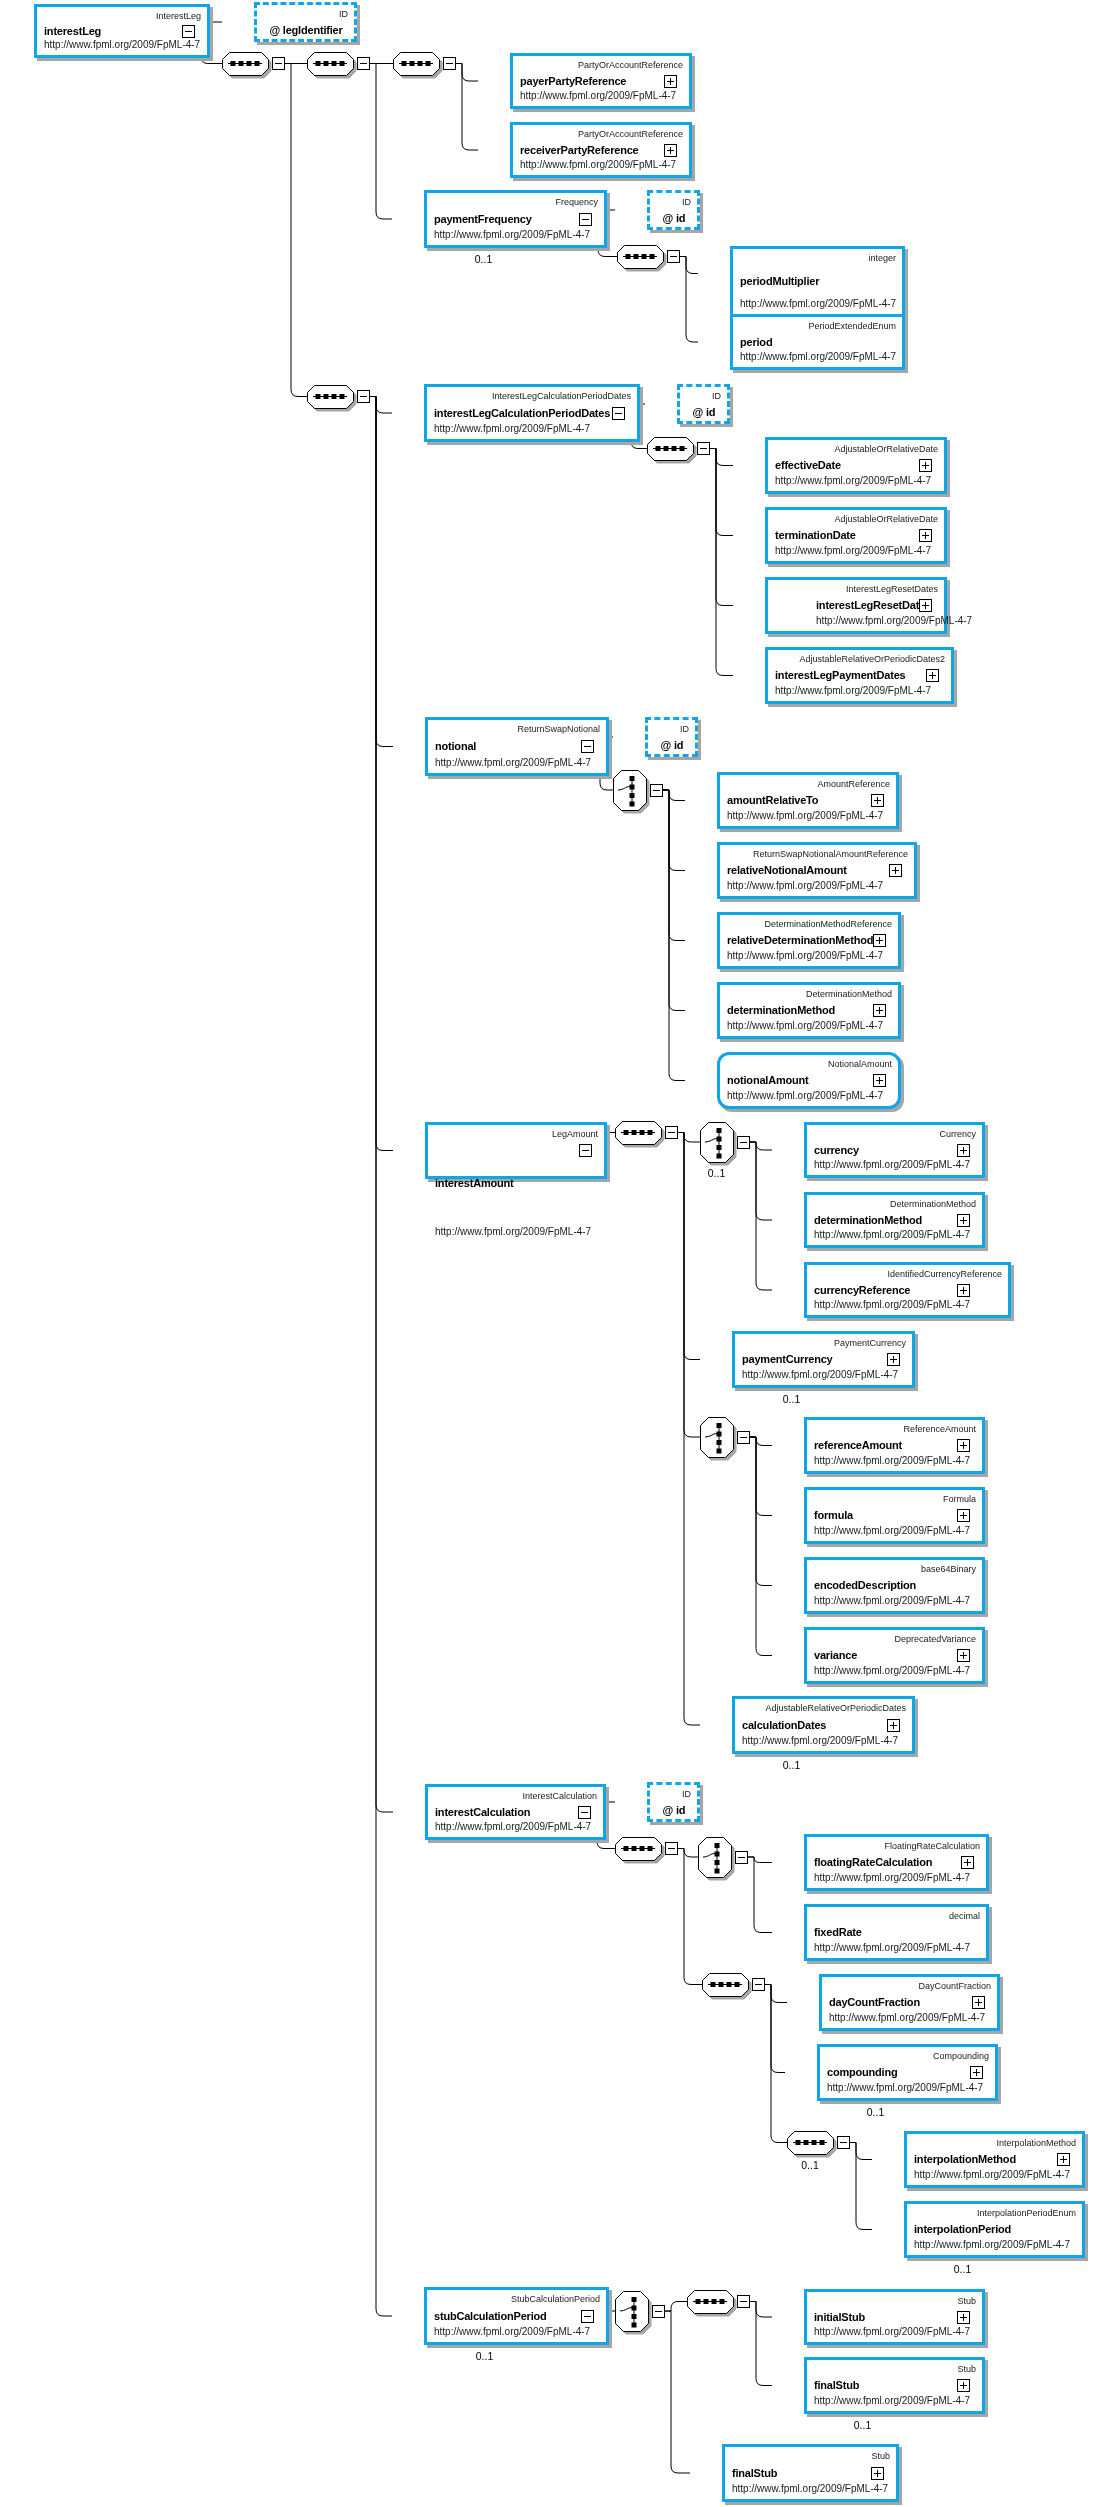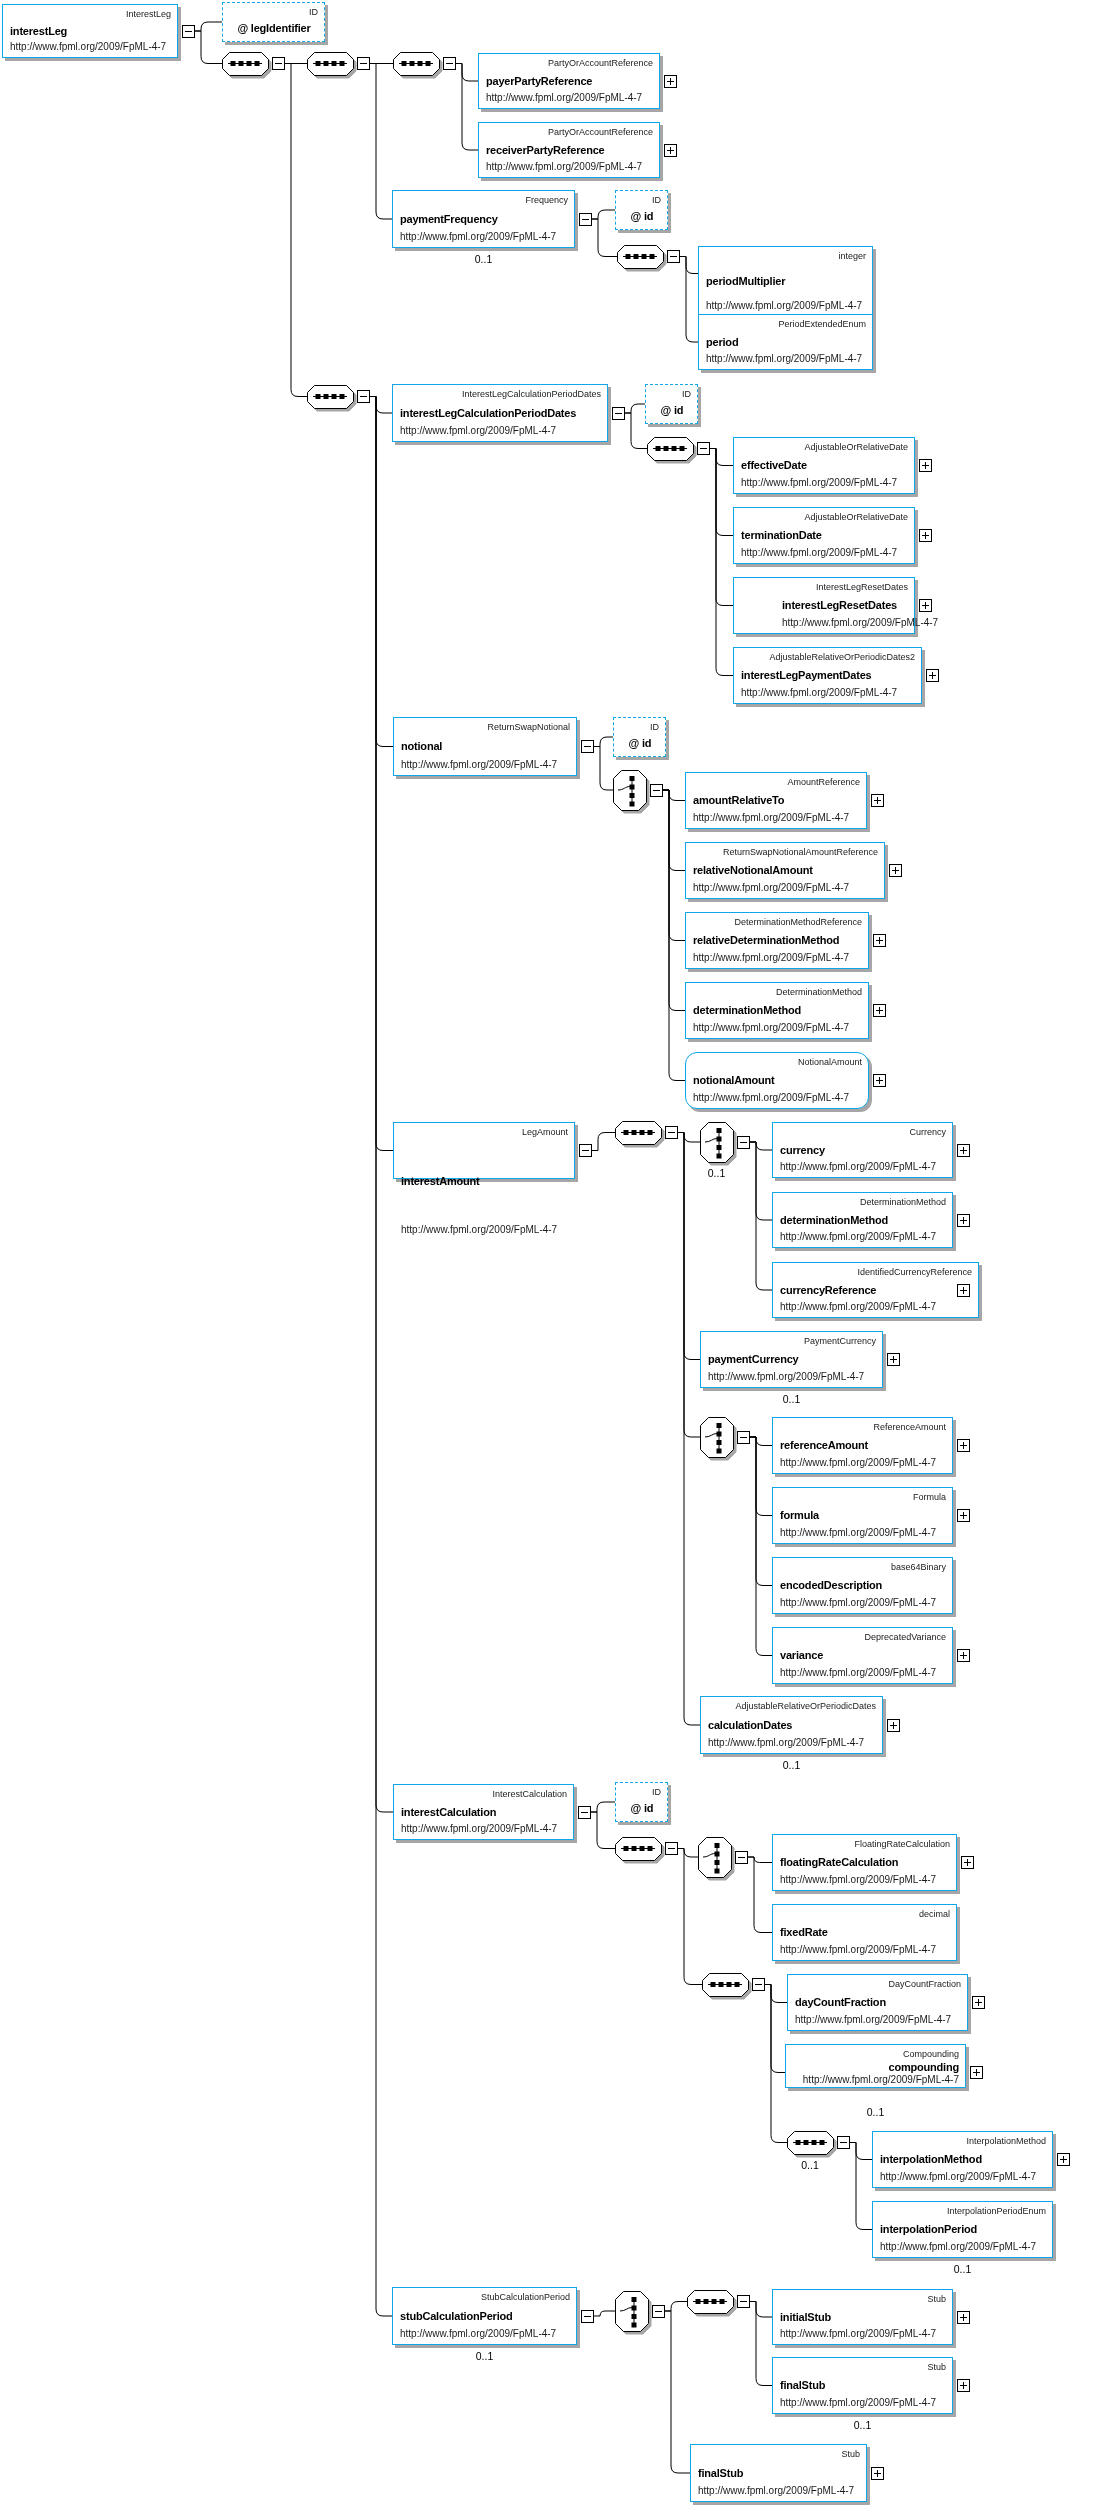--- a/index.html
+++ b/index.html
@@ -1,21 +1,21 @@
 <!DOCTYPE html>
 <html><head>
 <meta charset="utf-8">
 <style>
   html,body{margin:0;padding:0;background:#fff;}
   #canvas{position:relative;width:1095px;height:2507px;background:#fff;
           font-family:"Liberation Sans",sans-serif;color:#000;overflow:hidden;}
   svg.lines{position:absolute;left:0;top:0;pointer-events:none;}
-  .node{position:absolute;box-sizing:border-box;background:#fff;border:1px solid #0ea5e9;
+  .node{position:absolute;box-sizing:border-box;background:#fff;border:3px solid #0ea5e9;
         box-shadow:3px 3px 0 #a6a6a6;display:flex;flex-direction:column;
-        justify-content:space-between;padding:3px 6px 4px 7px;}
+        justify-content:space-between;padding:3px 6px 4px 7px;margin-left:32px;}
   .node.attribute{border-style:dashed;justify-content:flex-start;padding-top:3px;}
   .type{font-size:9px;line-height:12px;text-align:right;white-space:nowrap;color:#1a1a1a;}
   .nm{font-size:11px;font-weight:bold;line-height:14px;white-space:nowrap;letter-spacing:-0.2px;}
   .ns{font-size:10px;line-height:12px;white-space:nowrap;color:#1a1a1a;}
   .attribute .nm{text-align:center;margin-top:3px;}
   .conn{position:absolute;line-height:0;}
   .toggle{position:absolute;width:13px;height:13px;box-sizing:border-box;border:1px solid #000;
           background:#fff;line-height:0;}
   .occurs{position:absolute;font-size:10.5px;transform:translateX(-50%);white-space:nowrap;}
 </style>
@@ -517,21 +517,21 @@
       </svg></div>
     <div class="node element" style="left: 787px; top: 1974px; width: 181px; height: 57px;">
       <span class="type">DayCountFraction</span>
       <span class="nm">dayCountFraction</span>
       <span class="ns">http://www.fpml.org/2009/FpML-4-7</span>
     </div>
     <div class="toggle" style="left: 972px; top: 1996px;"><svg width="11" height="11">
         <line x1="2" y1="5.5" x2="9" y2="5.5" stroke="#000"></line>
         <line x1="5.5" y1="2" x2="5.5" y2="9" stroke="#000"></line>
       </svg></div>
-    <div class="node element" style="left: 785px; top: 2044px; width: 181px; height: 44px; align-items: flex-end;">
+    <div class="node element" style="left: 785px; top: 2044px; width: 181px; height: 57px;">
       <span class="type">Compounding</span>
       <span class="nm">compounding</span>
       <span class="ns">http://www.fpml.org/2009/FpML-4-7</span>
     </div>
     <div class="toggle" style="left: 970px; top: 2066px;"><svg width="11" height="11">
         <line x1="2" y1="5.5" x2="9" y2="5.5" stroke="#000"></line>
         <line x1="5.5" y1="2" x2="5.5" y2="9" stroke="#000"></line>
       </svg></div>
     <div class="occurs" style="left: 875.5px; top: 2106px;">0..1</div>
     <div class="conn" style="left: 787px; top: 2131px;"><svg width="50" height="27">

